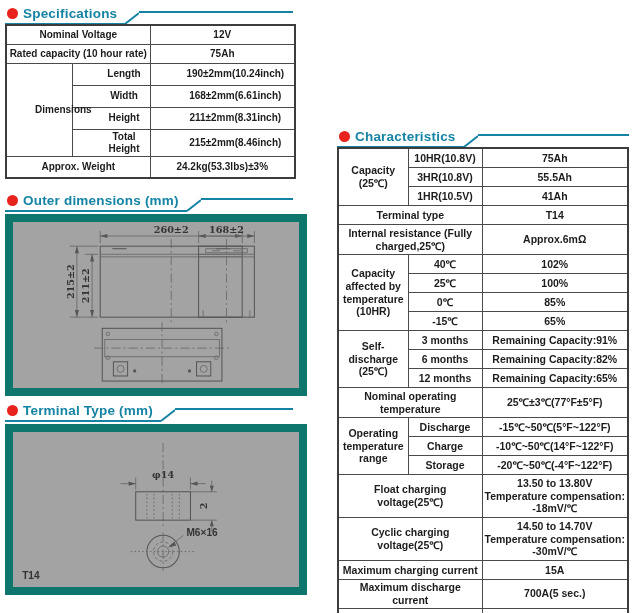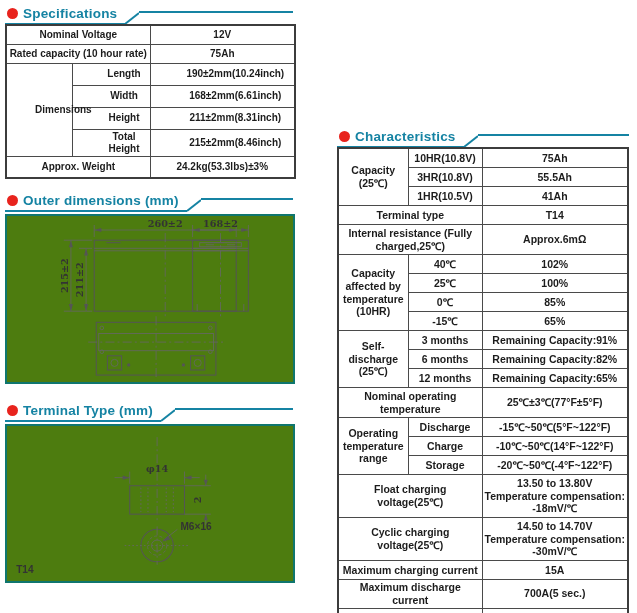--- a/index.html
+++ b/index.html
@@ -22,21 +22,21 @@
   .char-table{position:absolute;left:337px;top:147px;width:292px;font-size:10.5px;}
   tr.sA td{height:16px;}
   tr.sB td{height:19px;padding-left:28px;}
   tr.sC td{height:18px;}
   tr.rA td{height:16px;margin-left:20px;}
   tr.rB td{height:27px;}
   tr.rC td{height:40px;}
   td.left-val{text-align:left;white-space:pre-line;padding-left:5px;border-radius:15px;}
 
   
-  .draw-box{position:absolute;border:2px solid #0f766e;background:#4d7c0f;}
+  .draw-box{position:absolute;border:8px solid #0f766e;background:#a3a3a3;}
   #outer-box{left:5px;top:214px;width:286px;height:166px;}
   #terminal-box{left:5px;top:424px;width:286px;height:155px;}
   .draw-box svg{display:block;width:100%;height:100%;}
   .dline{stroke:#555;stroke-width:1;fill:none;}
   .dthin{stroke:#666;stroke-width:0.8;fill:none;}
   .dashdot{stroke:#666;stroke-width:0.8;fill:none;stroke-dasharray:9 3 2 3;}
   .dots{stroke:#666;stroke-width:0.9;fill:none;stroke-dasharray:1.6 2.2;}
   .arrow{fill:#555;stroke:none;}
   .dimtext{fill:#333;font-family:"DejaVu Serif",serif;font-size:9.5px;font-weight:bold;}
   .dimlabel{fill:#333;font-family:"Liberation Sans",sans-serif;font-size:10px;font-weight:bold;}

